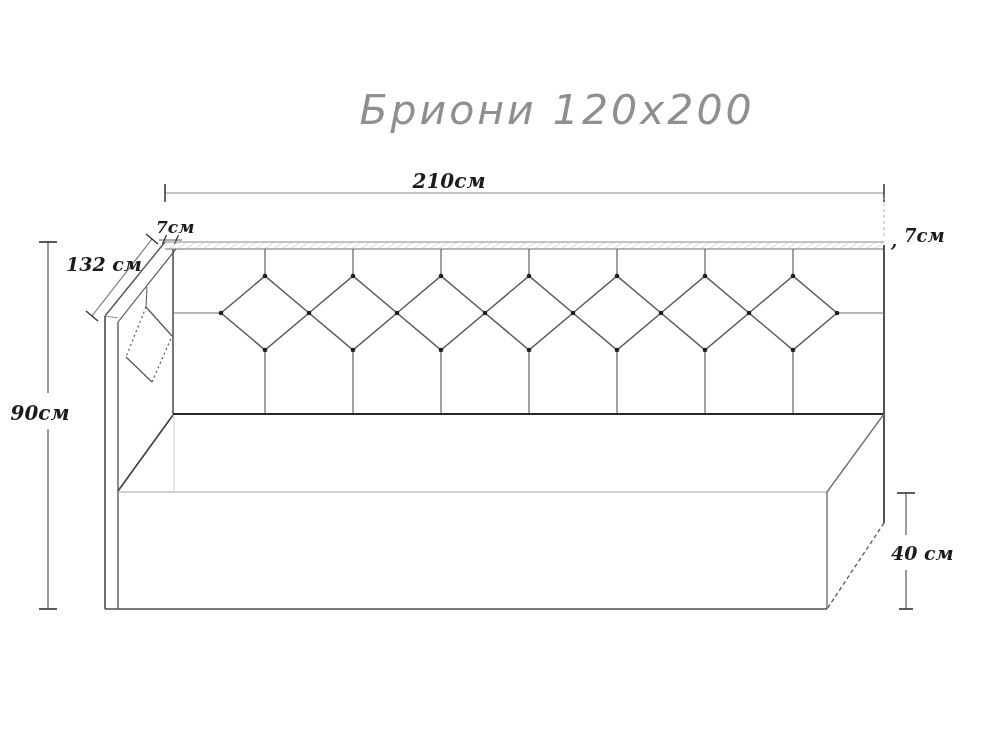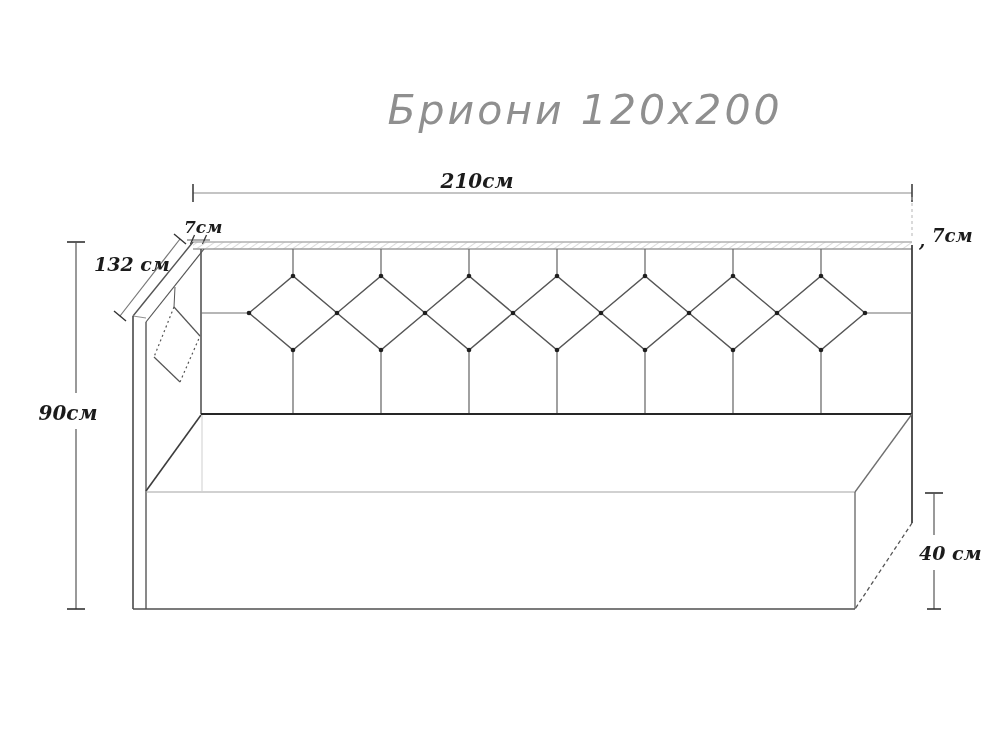--- a/index.html
+++ b/index.html
@@ -1,17 +1,17 @@
 <!DOCTYPE html>
 <html><head>
 <meta charset="utf-8">
 <style>
   html,body{margin:0;padding:0;background:#ffffff;}
   .page{position:relative;width:972px;height:750px;background:#ffffff;overflow:hidden;
-        font-family:"DejaVu Serif", serif;padding-left:28px;}
+        font-family:"DejaVu Serif", serif;}
   svg{display:block;}
   text{user-select:none;}
   .dimtxt{font-family:"DejaVu Serif", serif;font-style:italic;font-weight:bold;fill:#1b1b1b;}
   .titletxt{font-family:"DejaVu Sans", sans-serif;font-style:italic;fill:#8f8f8f;letter-spacing:3px;}
 </style>
 </head>
 <body>
 
 <div class="page">
 <svg width="1000" height="750" viewBox="0 0 1000 750">

